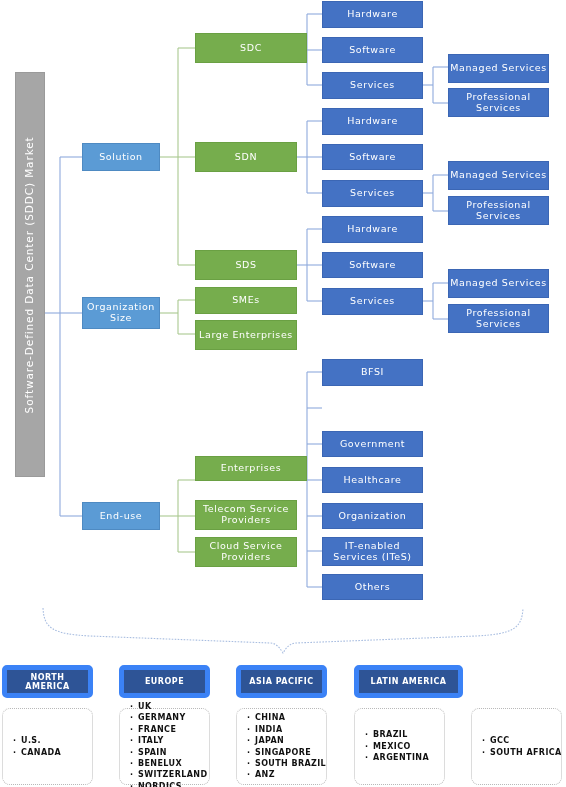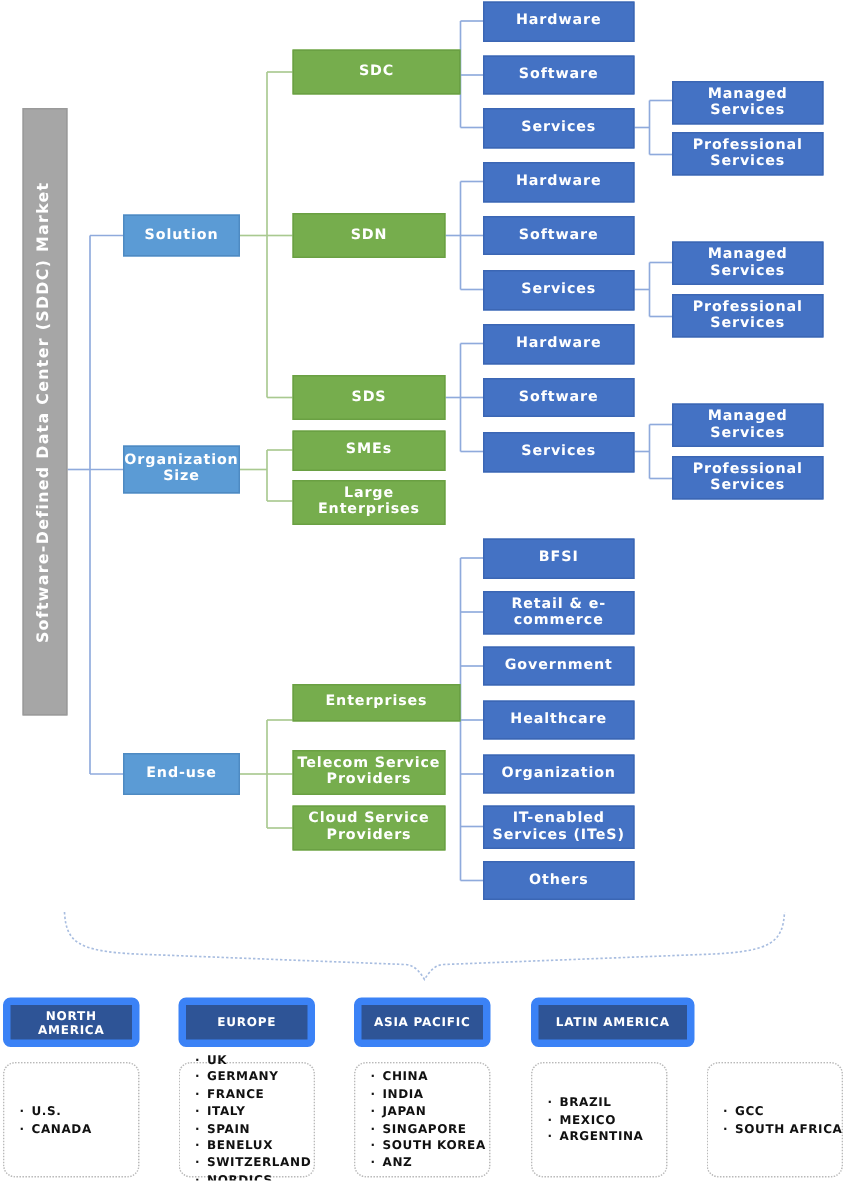--- a/index.html
+++ b/index.html
@@ -15,21 +15,21 @@
     position: absolute; left: 0; top: 0;
     width: 566px; height: 787px;
     pointer-events: none;
   }
 
   .box {
     position: absolute;
     display: flex; align-items: center; justify-content: center;
     text-align: center;
     color: #ffffff;
-    font-weight: bold;
+    font-weight: normal;
     letter-spacing: 0.6px;
     line-height: 1.12;
     overflow: hidden;
   }
 
   
   .root-bar {
     background: #a6a6a6;
     border: 1px solid #9a9a9a;
     font-size: 10.5px;
@@ -290,23 +290,20 @@
   <div class="box lvl3" style="left:448px; top:269px; width:101px; height:29px;">
     <span>Managed Services</span>
   </div>
   <div class="box lvl3" style="left:448px; top:304px; width:101px; height:29px;">
     <span>Professional Services</span>
   </div>
 
   <div class="box lvl3" style="left:322px; top:359px; width:101px; height:27px;">
     <span>BFSI</span>
   </div>
-  <div class="box lvl3" style="left:322px; top:394px; width:101px; height:29px;">
-    <span>Retail &amp; e-commerce</span>
-  </div>
   <div class="box lvl3" style="left:322px; top:431px; width:101px; height:26px;">
     <span>Government</span>
   </div>
   <div class="box lvl3" style="left:322px; top:467px; width:101px; height:26px;">
     <span>Healthcare</span>
   </div>
   <div class="box lvl3" style="left:322px; top:503px; width:101px; height:26px;">
     <span>Organization</span>
   </div>
   <div class="box lvl3" style="left:322px; top:537px; width:101px; height:29px;">
@@ -344,21 +341,21 @@
 
   <div class="region-head" style="left:236px; top:665px; width:91px; height:33px;">
     <span>ASIA PACIFIC</span>
   </div>
   <div class="region-body" style="left:236px; top:708px; width:91px; height:77px;">
     <ul>
       <li>CHINA</li>
       <li>INDIA</li>
       <li>JAPAN</li>
       <li>SINGAPORE</li>
-      <li>SOUTH KOREA</li>
+      <li>SOUTH BRAZIL</li>
       <li>ANZ</li>
     </ul>
   </div>
 
   <div class="region-head" style="left:354px; top:665px; width:109px; height:33px;">
     <span>LATIN AMERICA</span>
   </div>
   <div class="region-body" style="left:354px; top:708px; width:91px; height:77px;">
     <ul>
       <li>BRAZIL</li>

